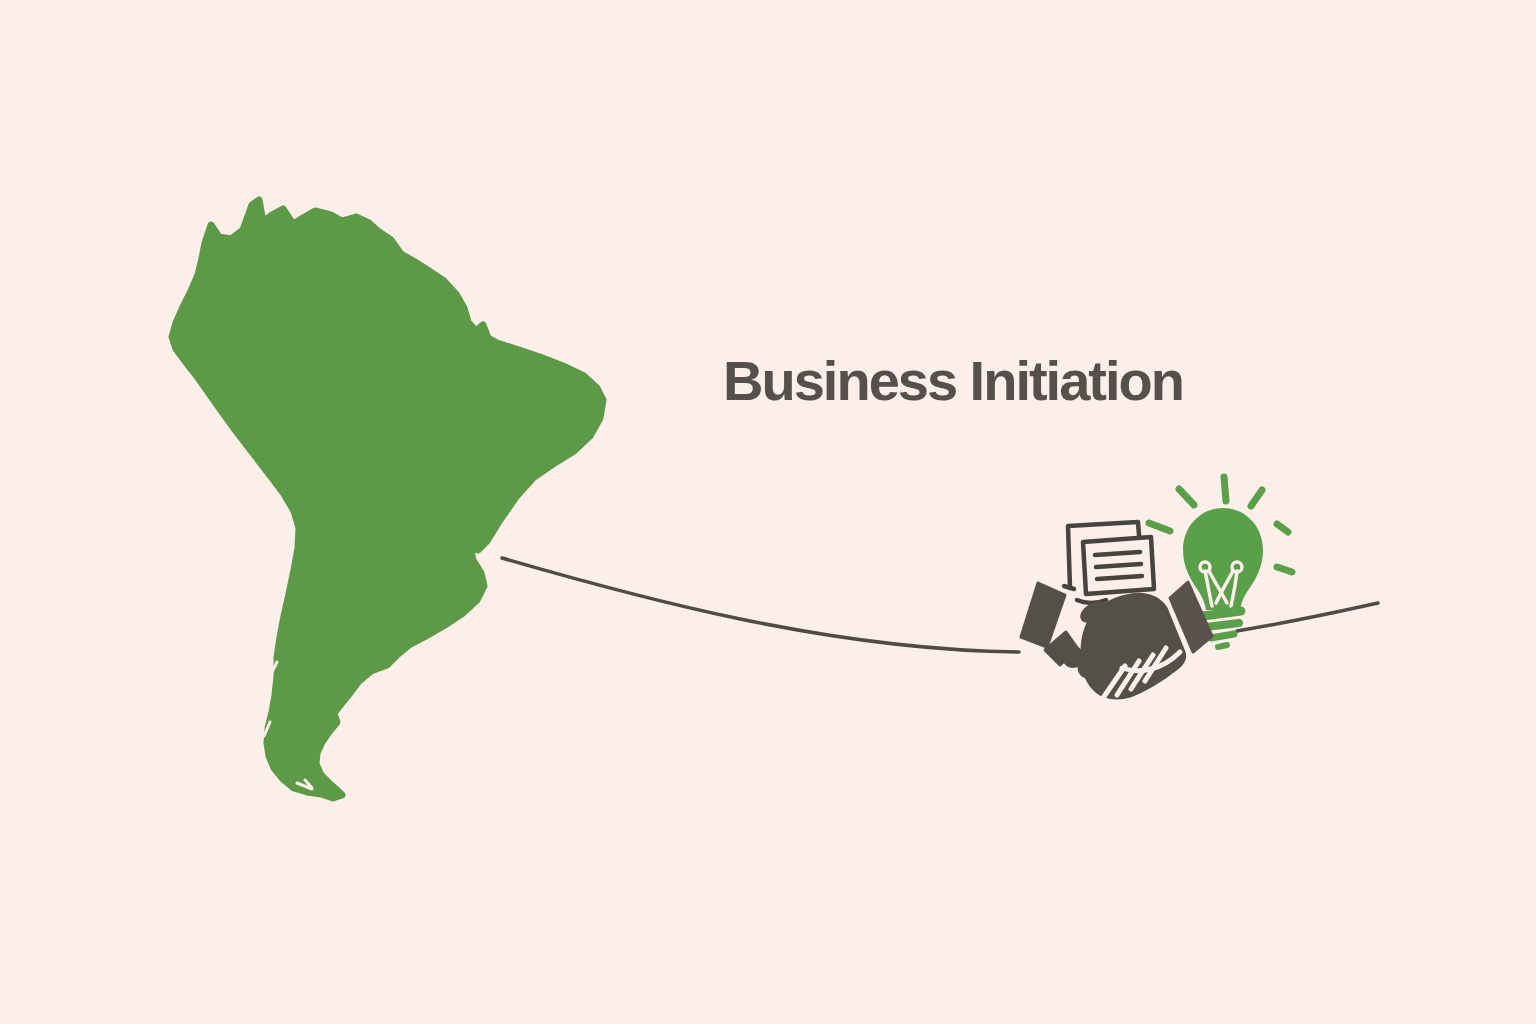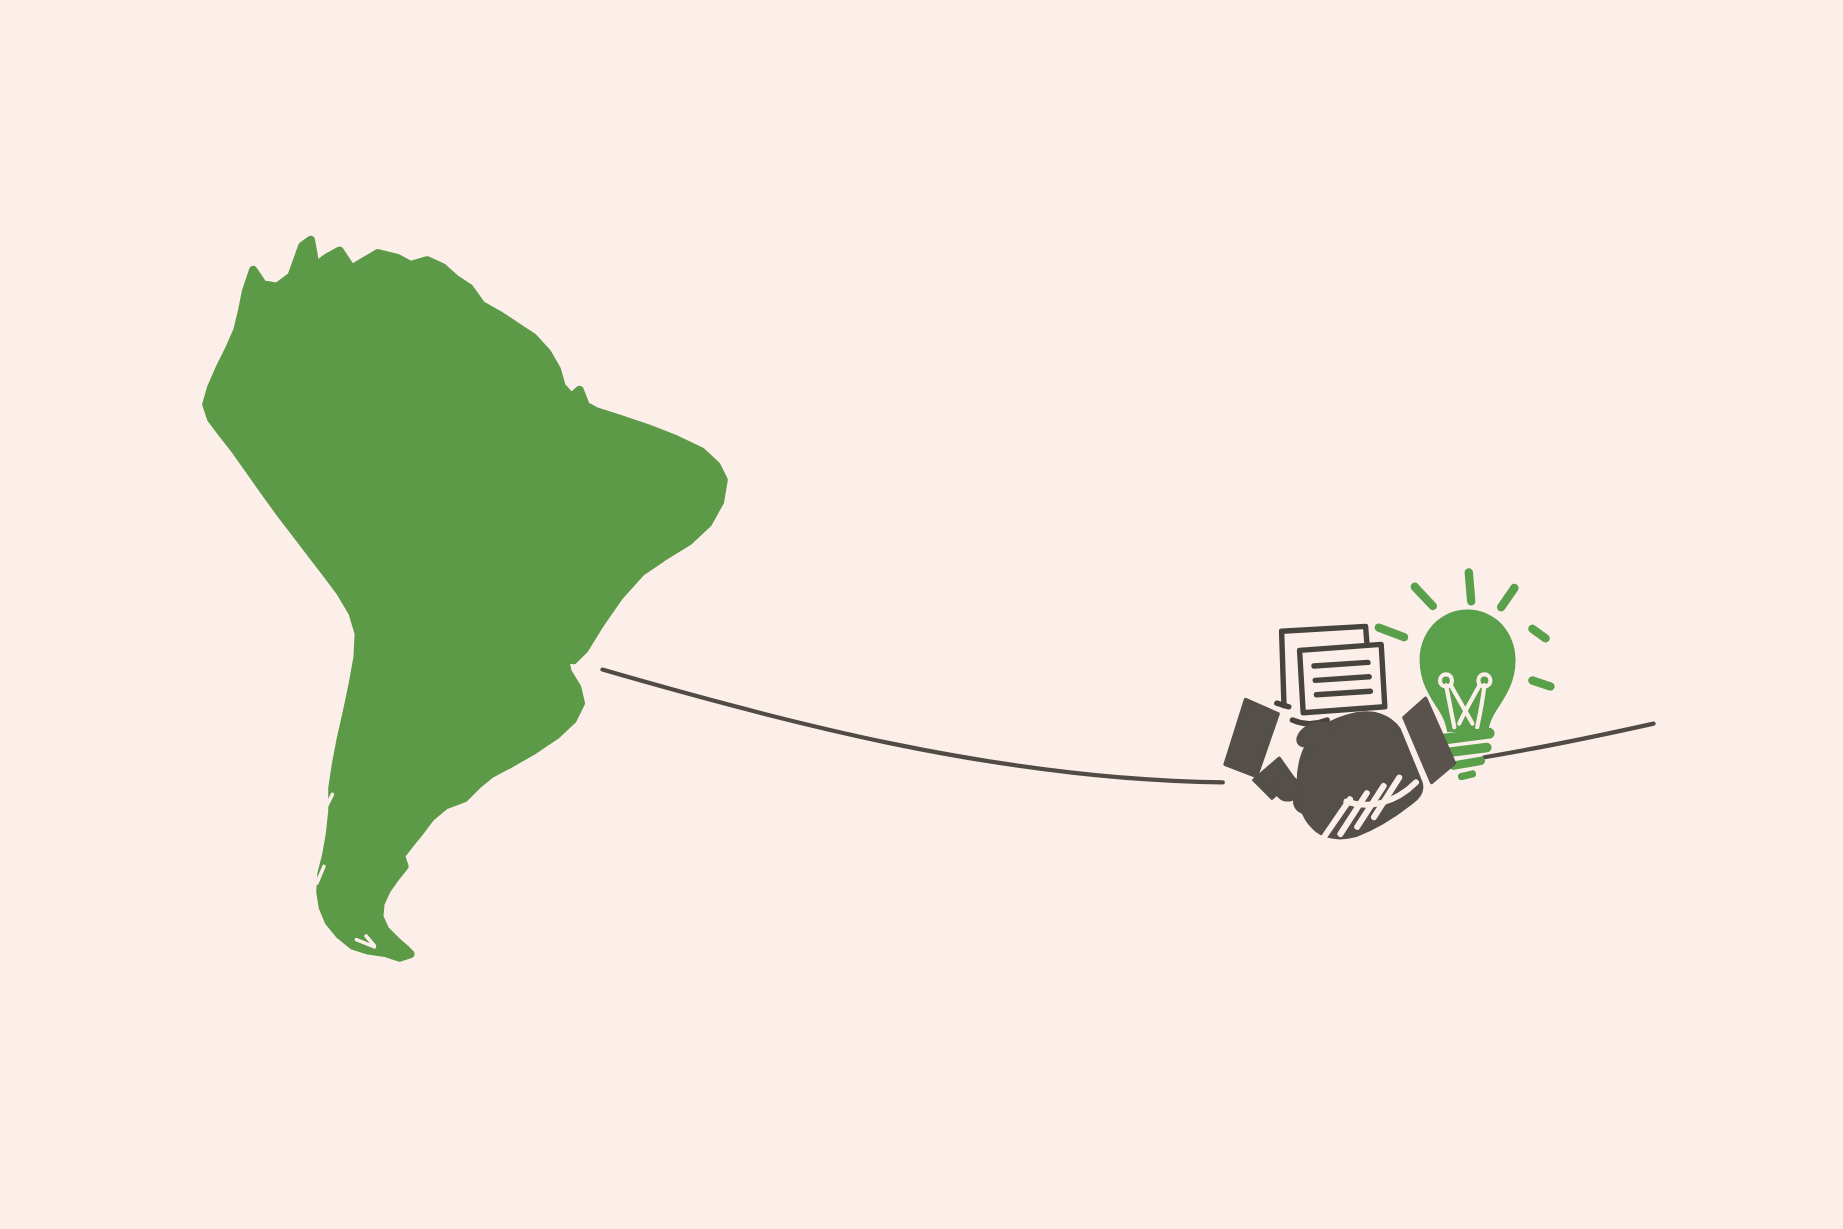--- a/index.html
+++ b/index.html
@@ -104,14 +104,15 @@
            C1116,700 1102,698 1094,689 C1086,681 1082,668 1082,652 Z" fill="#554f49"></path>
       <ellipse fill="#554f49" cx="1094" cy="612" rx="15" ry="9" transform="rotate(-30 1094 612)"></ellipse>
 
       <g>
         <path class="bg-stroke" stroke-width="5" d="M1122,668 C1140,674 1162,670 1180,652"></path>
         <path class="bg-stroke" stroke-width="5" d="M1103,698 L1125,666 M1117,695 L1139,661 M1131,689 L1153,655 M1145,681 L1166,648"></path>
       </g>
     </g>
   </svg>
 
+  <div class="title">Business Initiation</div>
 
 </div>
 
 </body></html>

